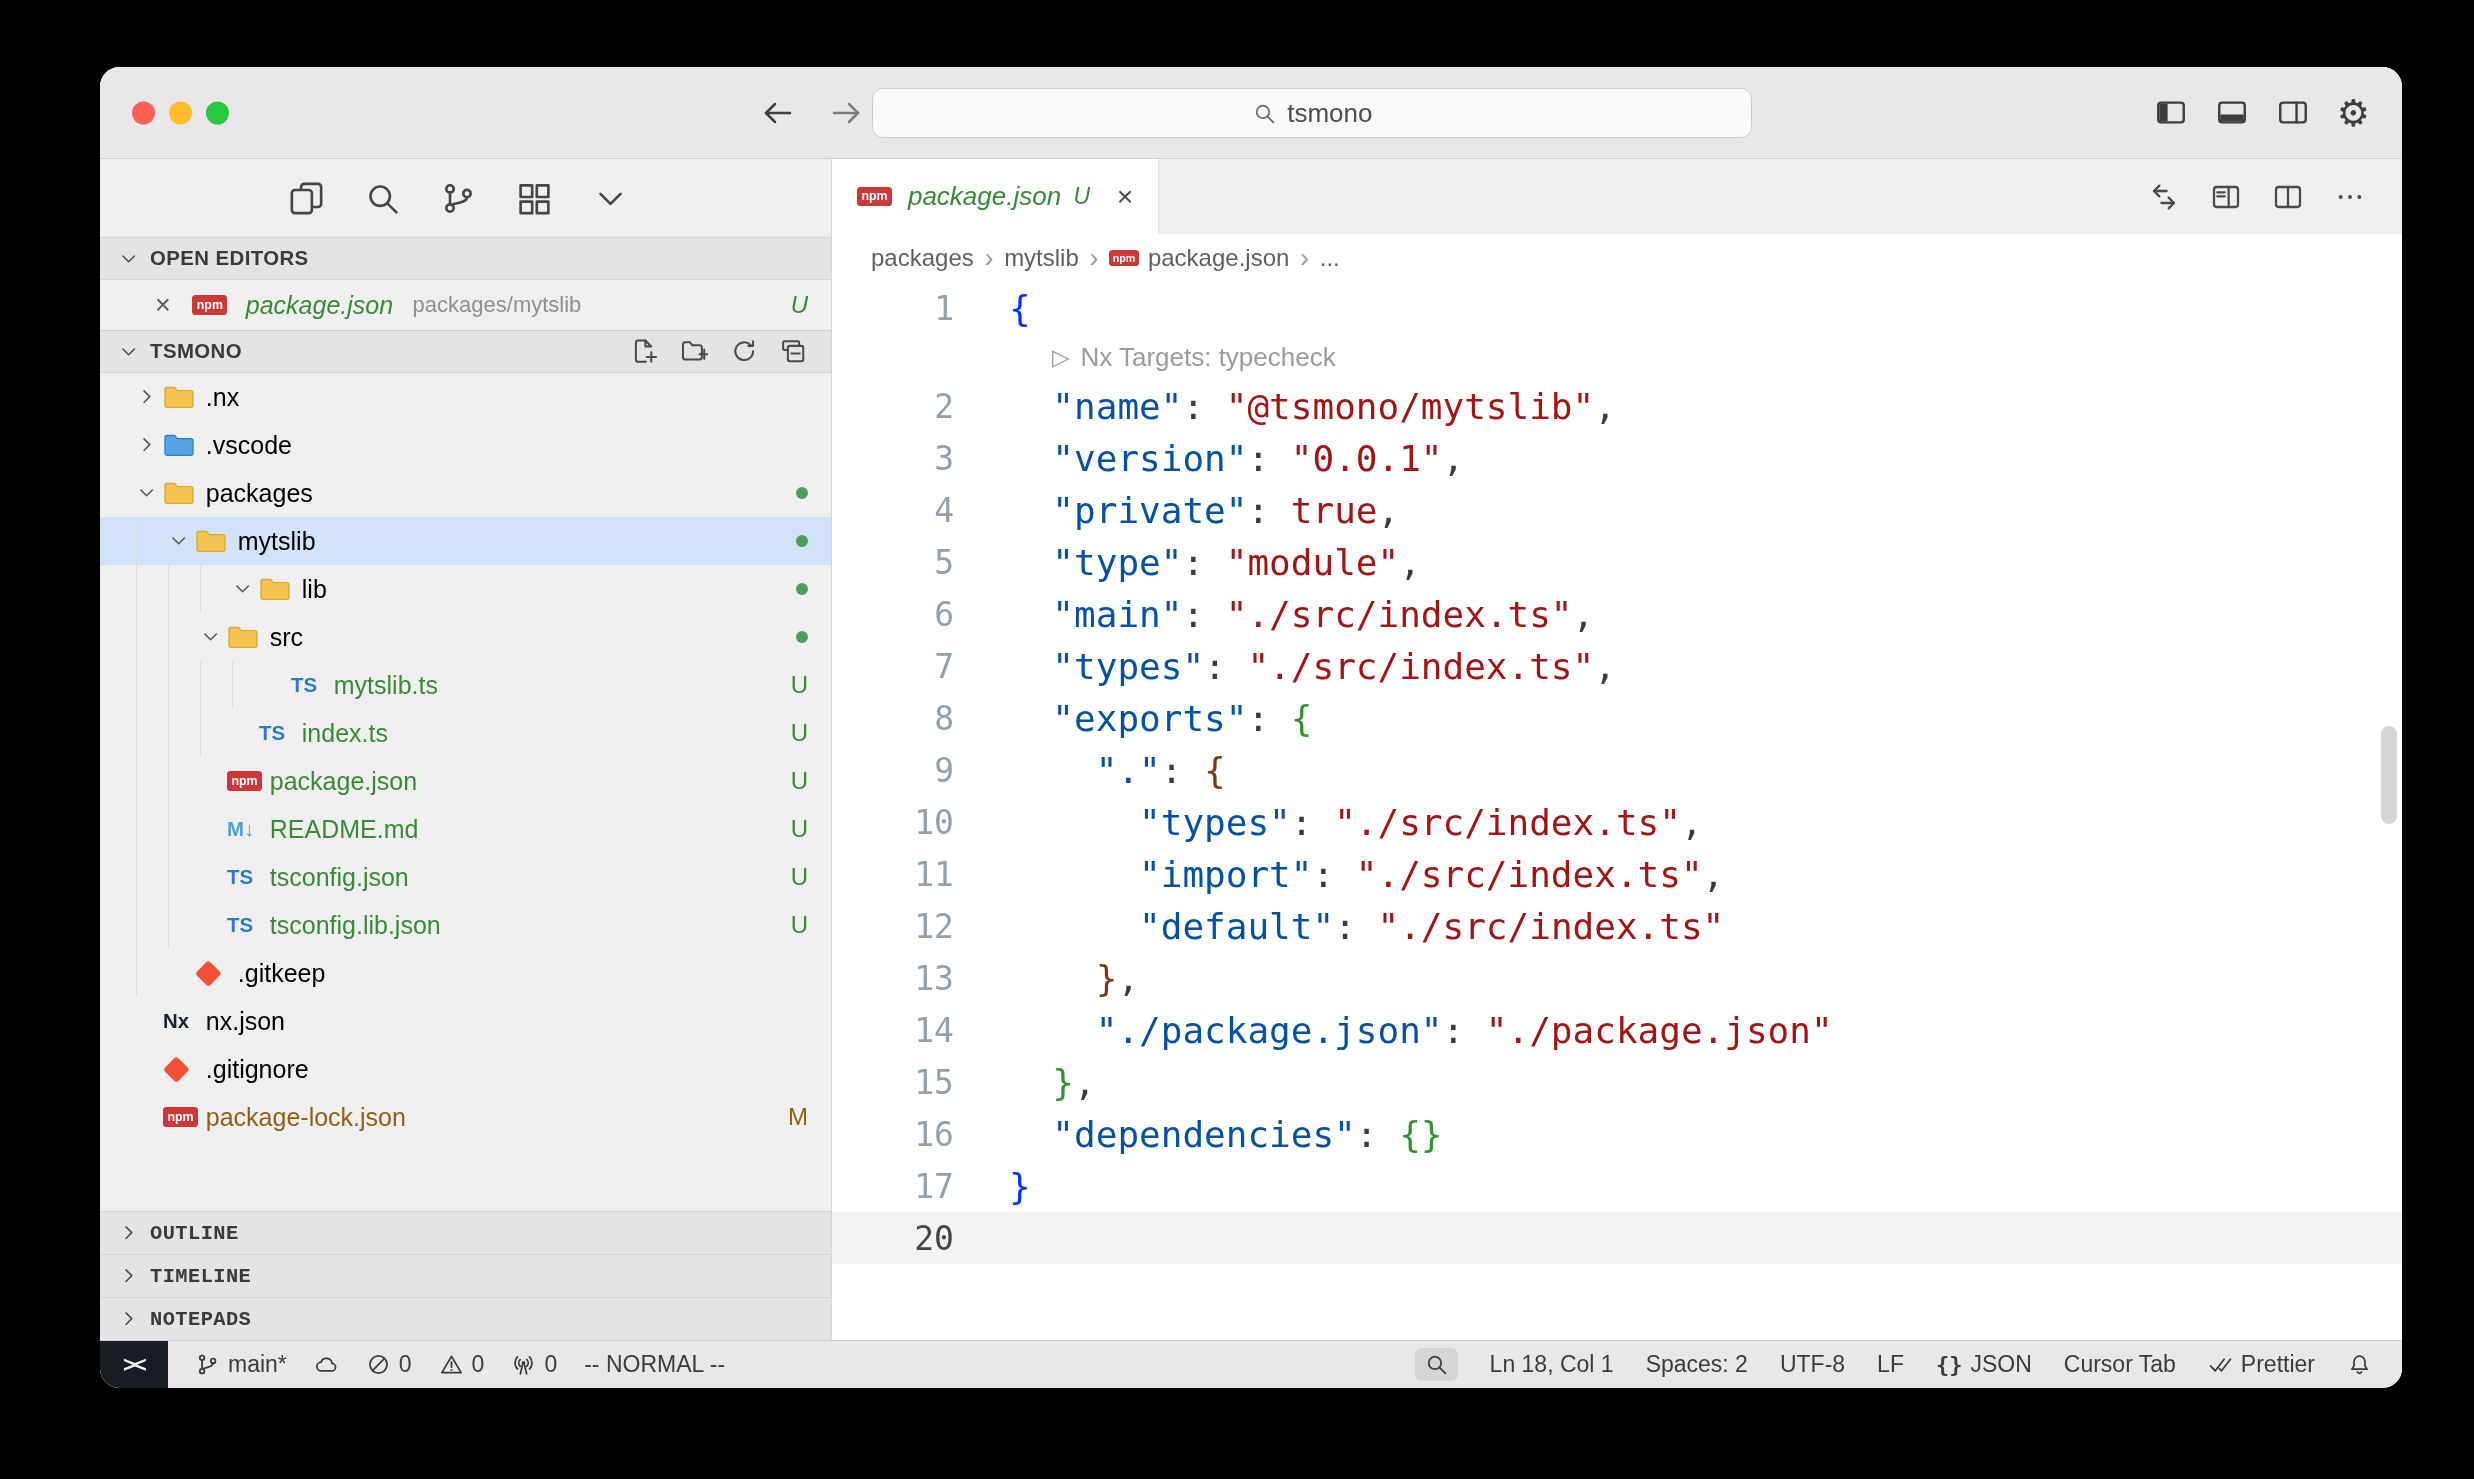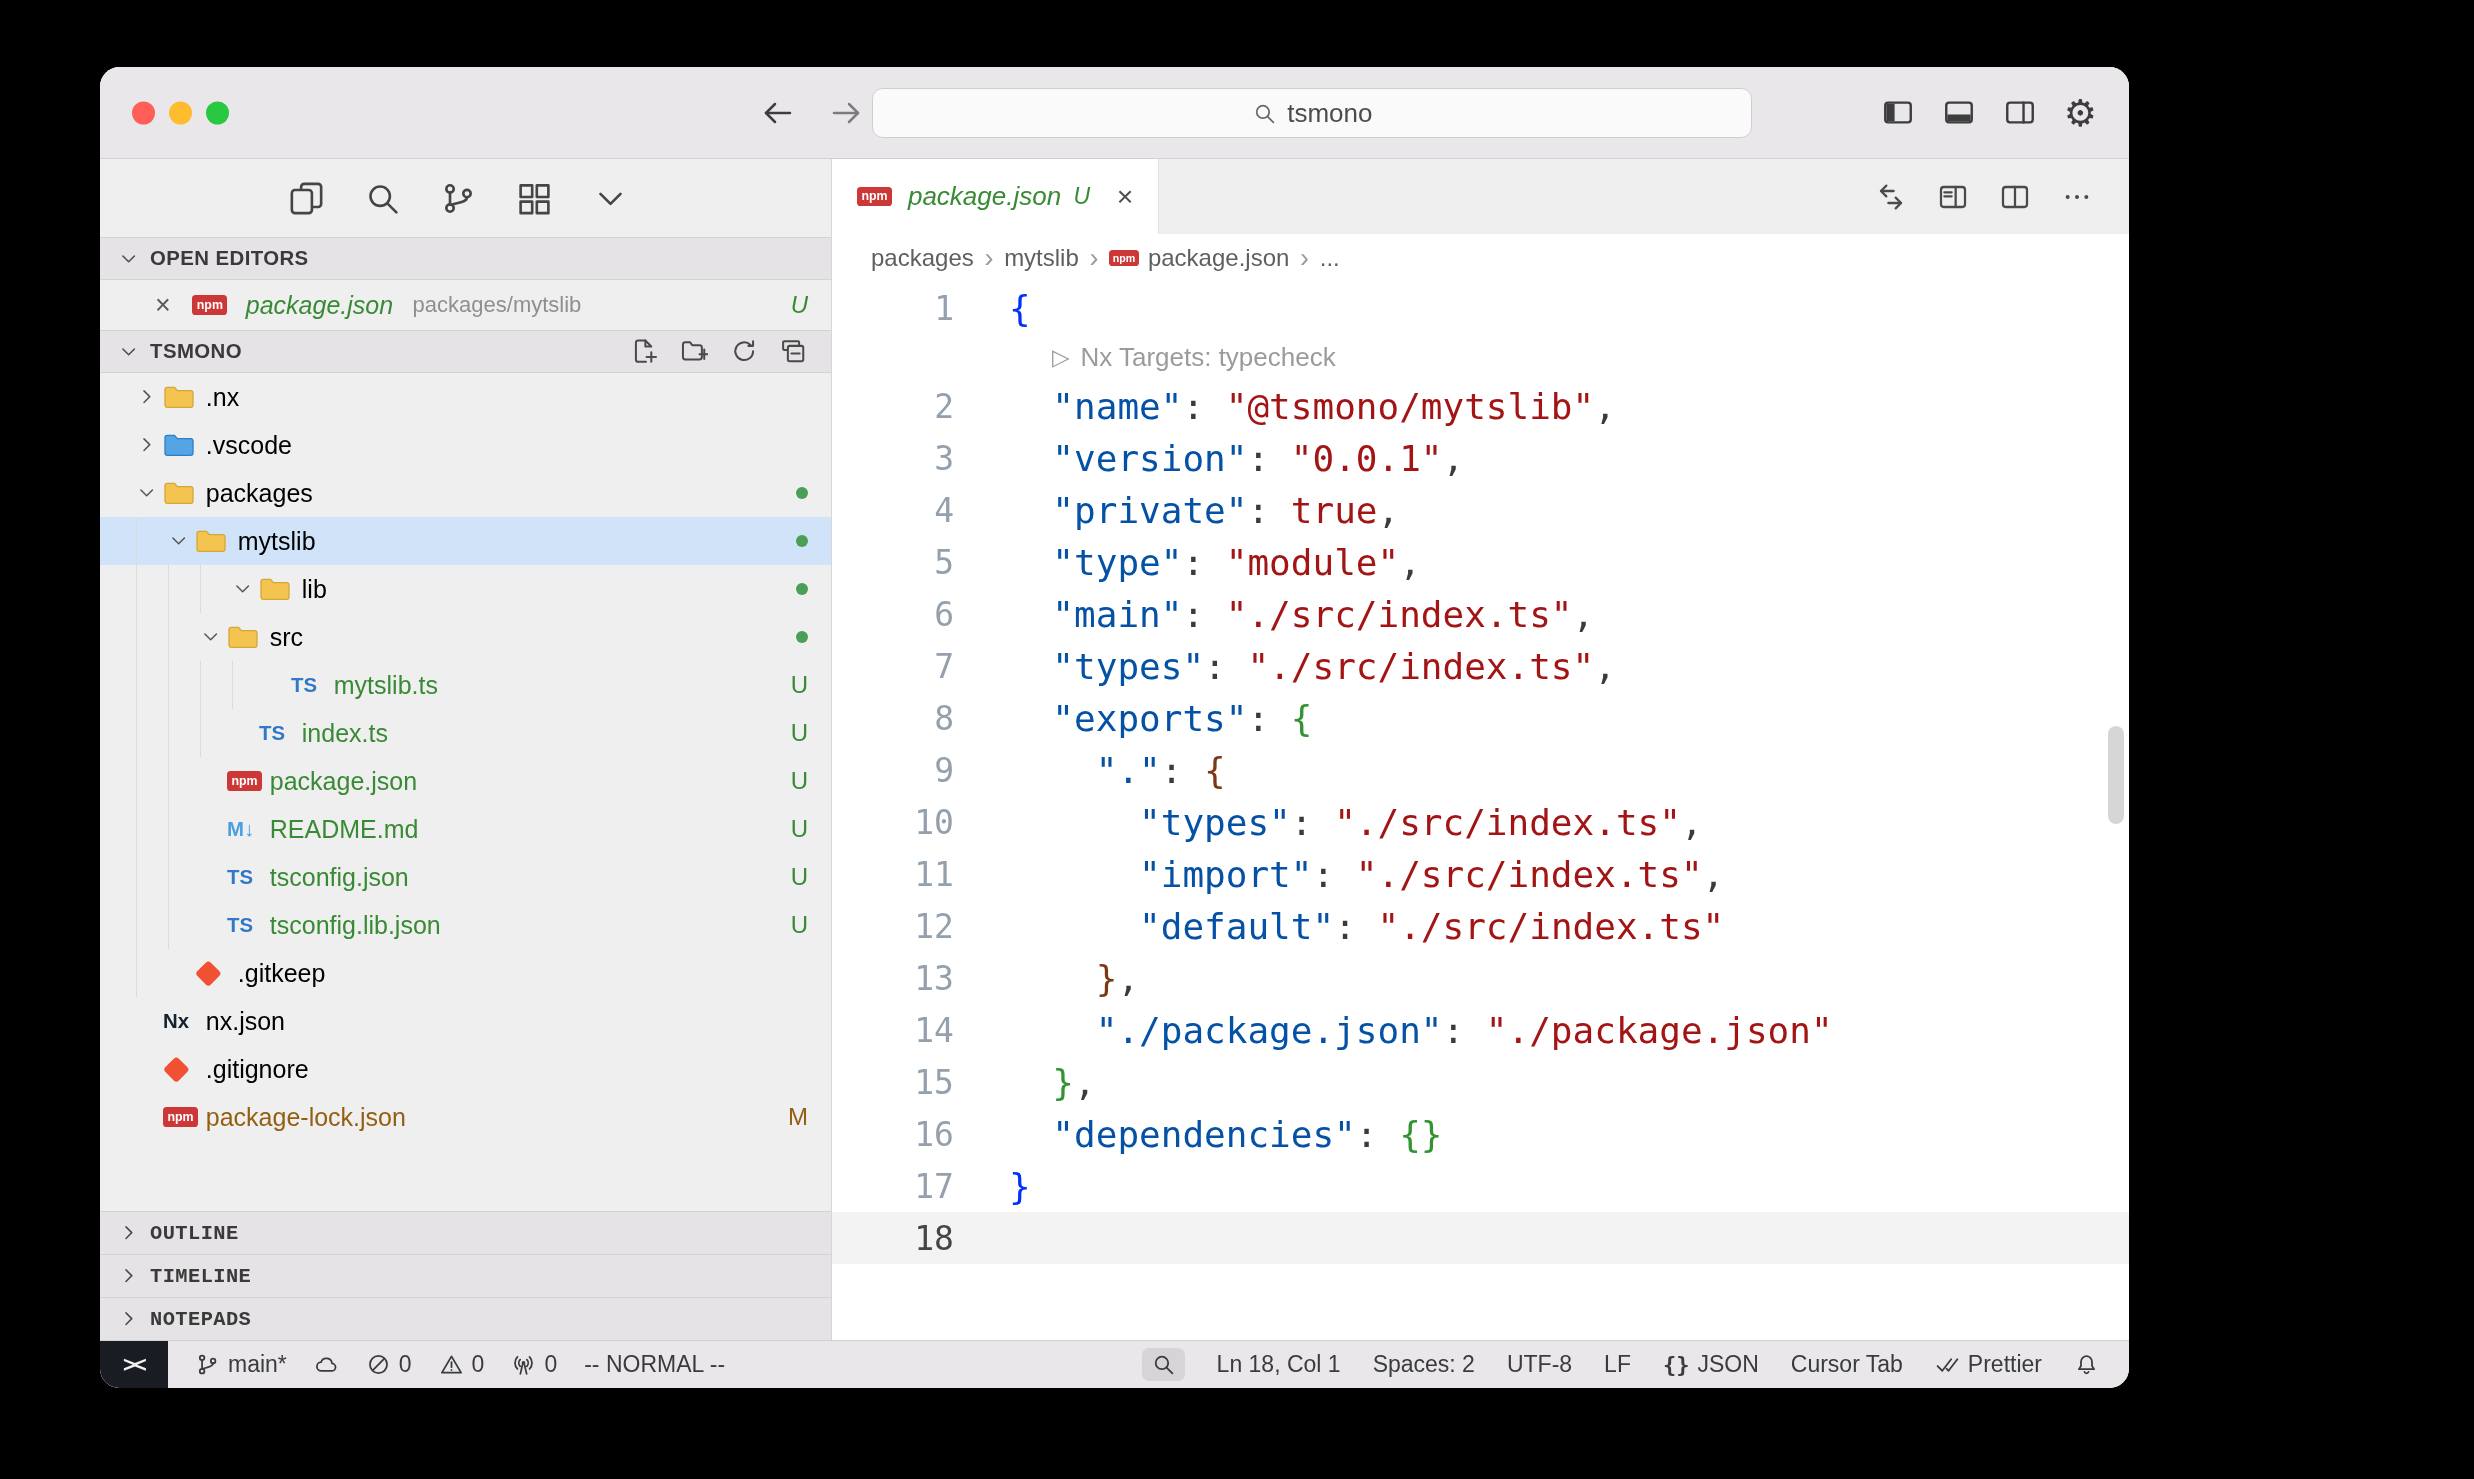--- a/index.html
+++ b/index.html
@@ -1,18 +1,18 @@
 <!DOCTYPE html>
 <html style="font-size:14.2px"><head>
 <meta charset="utf-8">
 <style>
   *{margin:0;padding:0;box-sizing:border-box}
   html,body{width:2475px;height:1479px;background:#000;overflow:hidden;
     font-family:"Liberation Sans",sans-serif;color:#3b3b3b;}
-  .window{position:absolute;left:100px;top:67px;width:2029px;height:1321px;border-radius:19.6px;
+  .window{position:absolute;left:100px;top:67px;width:2302px;height:1321px;border-radius:19.6px;
     background:#fff;overflow:hidden;display:flex;flex-direction:column;
     box-shadow:0 32px 98px rgba(0,0,0,.65);}
   
   .titlebar{height:92px;flex:0 0 auto;background:#e9e7ea;border-bottom:0.9px solid #d2d0d2;position:relative;}
   .traffic{position:absolute;left:32px;top:50%;transform:translateY(-50%);display:flex;gap:14.2px;}
   .tl{width:23px;height:23px;border-radius:50%;}
   .tl-close{background:#ff5f57}.tl-min{background:#febc2e}.tl-max{background:#28c840}
   .nav{position:absolute;left:660px;top:50%;transform:translateY(-50%);display:flex;gap:32px;color:#3d3d3d;align-items:center;}
   .navbtn{display:flex}.navbtn .ic{width:36px;height:36px}
   .navbtn.fwd{color:#7c7c7c}
@@ -597,21 +597,21 @@
             </div>
             <div class="crow">
               <span class="ln">16</span>
               <span class="ctxt"><span class="tk-pl">  </span><span class="tk-k">"dependencies"</span><span class="tk-p">: </span><span class="tk-b2">{}</span></span>
             </div>
             <div class="crow">
               <span class="ln">17</span>
               <span class="ctxt"><span class="tk-b1">}</span></span>
             </div>
             <div class="crow active">
-              <span class="ln">18</span>
+              <span class="ln">20</span>
               <span class="ctxt"></span>
             </div>
           </div>
         <div class="sb-thumb"></div>
       </div>
     </section>
 
   </div>
 
   <div class="statusbar">

